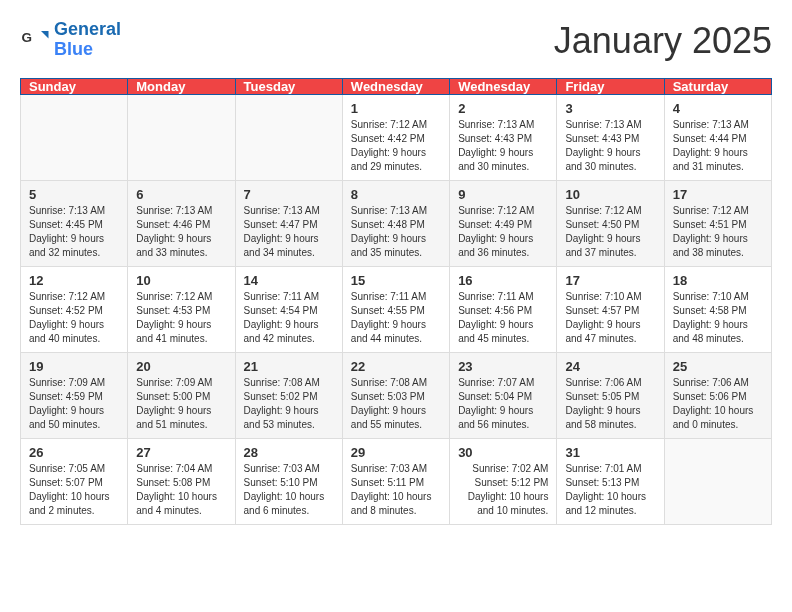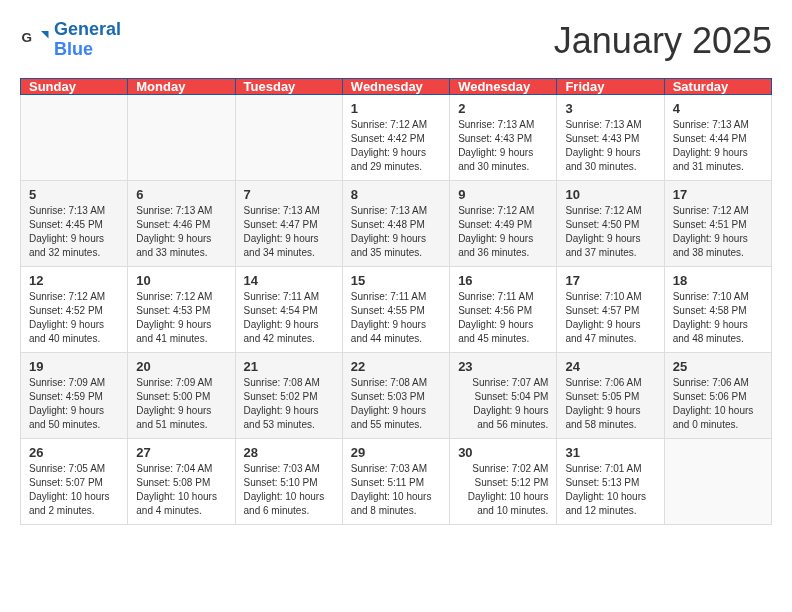--- a/index.html
+++ b/index.html
@@ -276,21 +276,21 @@
         </td>
         <td>
           <div class="day-num">22</div>
           <div class="day-info" style="white-space: pre-line;">Sunrise: 7:08 AM
 Sunset: 5:03 PM
 Daylight: 9 hours
 and 55 minutes.</div>
         </td>
         <td>
           <div class="day-num">23</div>
-          <div class="day-info" style="white-space: pre-line; text-align: right;">Sunrise: 7:07 AM
+          <div class="day-info" style="white-space: pre-line;">Sunrise: 7:07 AM
 Sunset: 5:04 PM
 Daylight: 9 hours
 and 56 minutes.</div>
         </td>
         <td>
           <div class="day-num">24</div>
           <div class="day-info" style="white-space: pre-line;">Sunrise: 7:06 AM
 Sunset: 5:05 PM
 Daylight: 9 hours
 and 58 minutes.</div>

